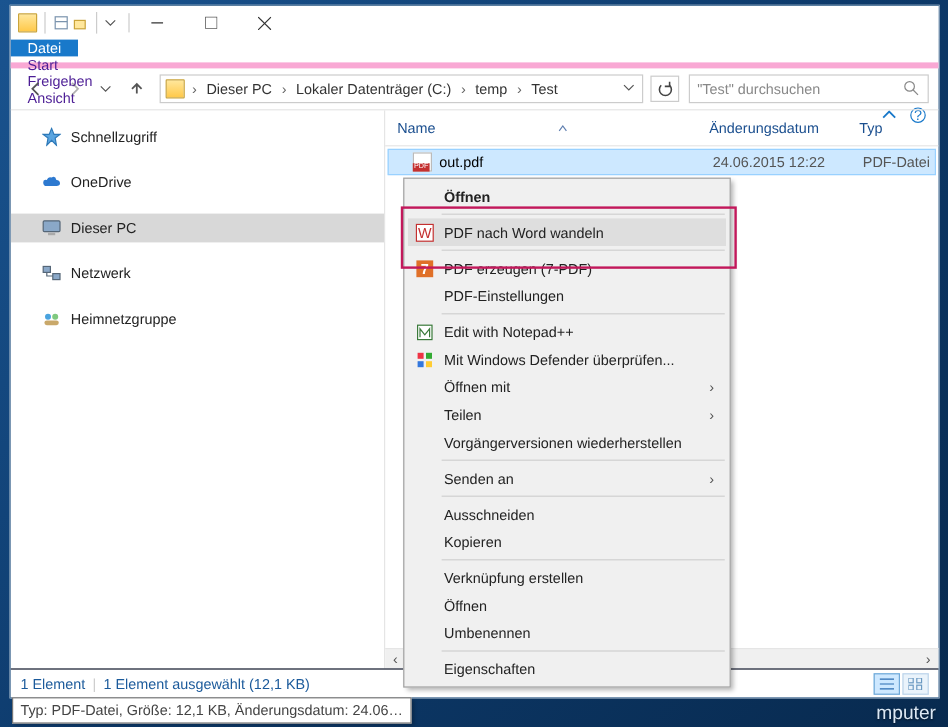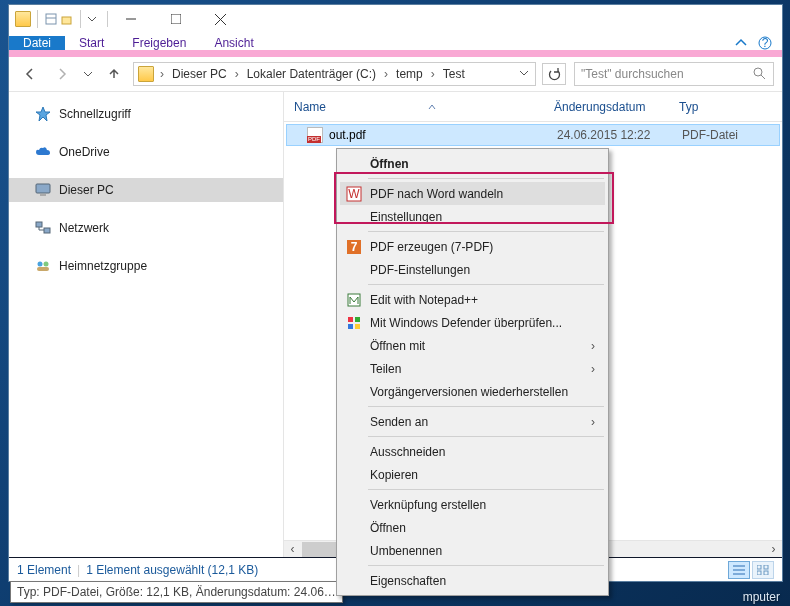--- a/index.html
+++ b/index.html
@@ -7,36 +7,36 @@
   .window { position: absolute; top: 4px; left: 8px; width: 775px; height: 578px; background: #fff; border: 1px solid #5a7ea0; display: flex; flex-direction: column; }
   .titlebar { height: 28px; display: flex; align-items: center; background: #fff; }
   .titlebar .qat { display:flex; align-items:center; padding-left:6px; gap:2px; }
   .titlebar .qat .folder-icon { width:16px; height:16px; background: linear-gradient(#ffe79c,#ffc94a); border:1px solid #caa43a; border-radius:1px; }
   .titlebar .qat .sep { width:1px; height:18px; background:#ccc; margin:0 4px; }
   .titlebar .qat svg { display:block; }
   .titlebar .path { flex:1; padding-left:6px; color:#333; }
   .winbtns { display:flex; height:100%; }
   .winbtn { width:45px; display:flex; align-items:center; justify-content:center; color:#333; }
   .winbtn svg { display:block; }
-  .ribbon { height:24px; background:#fff; display:flex; align-items:flex-end; border-bottom:7px solid #f9a8d4; }
+  .ribbon { height:24px; background:#fff; display:flex; align-items:flex-start; border-bottom:5px solid #f9a8d4;flex-direction:column; }
   .ribbon .tab { padding:0 14px; display:flex; align-items:center; color:#4c1d95; }
   .ribbon .tab.file { background:#1979ca; color:#fff; }
   .ribbon .help { margin-left:auto; display:flex; align-items:center; gap:10px; padding-right:10px; color:#1979ca; }
   .addrrow { height:34px; display:flex; align-items:center; gap:6px; padding:0 8px; }
   .navbtn { width:26px; height:26px; display:flex; align-items:center; justify-content:center; color:#555; border-radius:2px; }
   .addrbar { flex:1; height:24px; border:1px solid #ccc; display:flex; align-items:center; padding:0 2px; gap:2px; }
   .addrbar .folder-icon { width:16px; height:16px; background: linear-gradient(#ffe79c,#ffc94a); border:1px solid #caa43a; border-radius:1px; margin:0 2px; }
   .crumb { padding:0 4px; color:#333; white-space:nowrap; }
   .crumbarrow { color:#666; padding:0 2px; }
   .addrbar .dd { margin-left:auto; padding:0 4px; color:#555; }
   .refresh { width:24px; height:22px; border:1px solid #ccc; display:flex; align-items:center; justify-content:center; color:#444; margin-right:2px; }
   .searchbox { width:200px; height:24px; border:1px solid #ccc; display:flex; align-items:center; padding:0 6px; color:#888; }
   .searchbox .ph { flex:1; }
   .content { flex:1; display:flex; min-height:0; border-top:1px solid #e5e5e5; }
-  .nav { width:275px; border-right:1px solid #e5e5e5; padding:10px 0; overflow:hidden; }
+  .nav { width:312px; border-right:1px solid #e5e5e5; padding:10px 0; overflow:hidden; }
   .navitem { height:24px; display:flex; align-items:center; gap:8px; padding-left:26px; color:#222; }
   .navitem.sel { background:#d8d8d8; }
   .navitem .nicon { width:16px; height:16px; display:flex; align-items:center; justify-content:center; }
   .navgap { height:14px; }
   .main { flex:1; display:flex; flex-direction:column; min-width:0; }
   .cols { height:30px; display:flex; align-items:center; border-bottom:1px solid #e5e5e5; color:#1b4f8f; }
   .col { padding:0 10px; }
   .col.name { flex:0 0 260px; display:flex; align-items:center; gap:4px; }
   .col.date { flex:0 0 125px; }
   .col.type { flex:1; }
@@ -49,21 +49,21 @@
   .filler { flex:1; position:relative; }
   .hscroll { height:17px; border-top:1px solid #e5e5e5; display:flex; align-items:center; background:#f0f0f0; }
   .hscroll .arrow { width:17px; text-align:center; color:#555; }
   .hscroll .thumb { width:80px; height:15px; background:#cdcdcd; margin-left:1px; }
   .status { height:24px; border-top:1px solid #0f172a; display:flex; align-items:center; padding:0 8px; gap:6px; color:#1b5a9b; }
   .status .sep { color:#ccc; }
   .status .views { margin-left:auto; display:flex; gap:2px; }
   .viewbtn { width:22px; height:18px; border:1px solid #bcd4ea; display:flex; align-items:center; justify-content:center; background:#eaf3fb; }
   .viewbtn.active { background:#cde8ff; border-color:#6ea8d8; }
   .tooltip { position:absolute; left:10px; bottom:3px; background:#fff; border:1px solid #777; padding:3px 6px; color:#444; box-shadow:2px 2px 3px rgba(0,0,0,0.25); }
-  .taskbar { position:absolute; bottom:2px; right:10px; color:#dce8f4; font-size:12px; text-shadow:0 1px 2px rgba(0,0,0,.6); }
+  .taskbar { position:absolute; bottom:2px; right:10px; color:#dce8f4; font-size:16px; text-shadow:0 1px 2px rgba(0,0,0,.6); }
   .ctxmenu { position:absolute; top:148px; left:336px; width:273px; background:#f0f0f0; border:1px solid #a0a0a0; box-shadow:3px 3px 4px rgba(0,0,0,0.3); padding:3px; }
   .ctxmenu .row { height:23px; display:flex; align-items:center; padding-left:30px; padding-right:10px; position:relative; color:#222; }
   .ctxmenu .row.bold { font-weight:600; }
   .ctxmenu .row.hover { background:#dedede; }
   .ctxmenu .row .micon { position:absolute; left:6px; width:16px; height:16px; display:flex; align-items:center; justify-content:center; }
   .ctxmenu .row .sub { margin-left:auto; color:#555; }
   .ctxmenu .msep { height:1px; background:#d0d0d0; margin:3px 1px 3px 28px; }
   .highlight-box { position:absolute; top:172px; left:334px; width:280px; height:52px; border:2px solid #c2185b; pointer-events:none; }
 </style>
 </head>
@@ -290,23 +290,20 @@
     <div class="msep"></div>
     <div class="row hover">
       <span class="micon">
         <svg width="16" height="16">
           <rect x="1" y="1" width="14" height="14" fill="#fff" stroke="#c43030"></rect>
           <text x="8" y="12" text-anchor="middle" font-size="7" fill="#c43030">W</text>
         </svg>
       </span>
       <span>PDF nach Word wandeln</span>
     </div>
-    <div class="row">
-      <span>Einstellungen</span>
-    </div>
     <div class="msep"></div>
     <div class="row">
       <span class="micon">
         <svg width="16" height="16">
           <rect x="1" y="1" width="14" height="14" fill="#e07028"></rect>
           <text x="8" y="12" text-anchor="middle" font-size="8" fill="#fff" font-weight="bold">7</text>
         </svg>
       </span>
       <span>PDF erzeugen (7-PDF)</span>
     </div>

